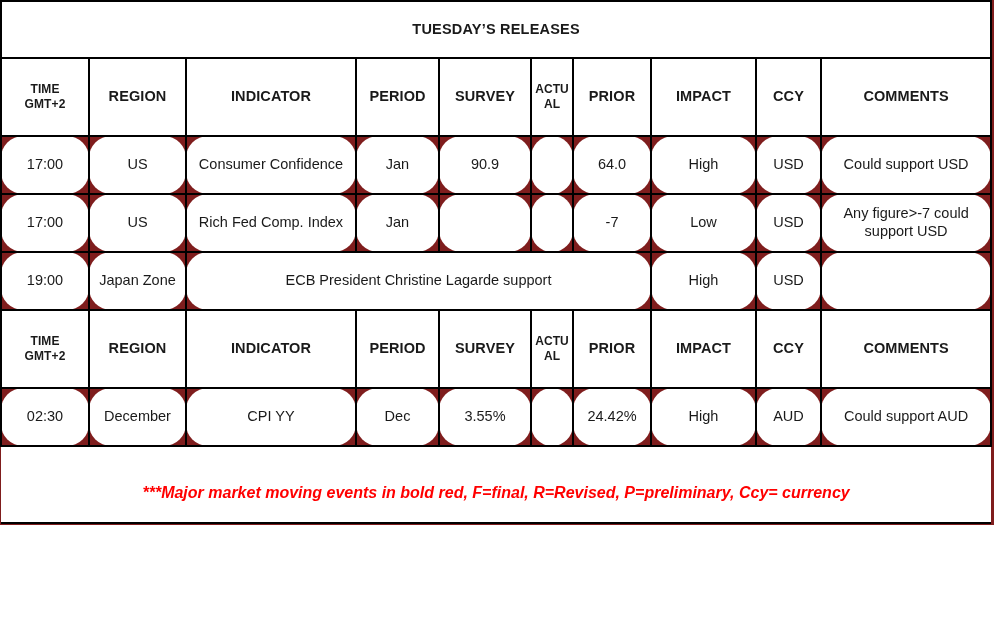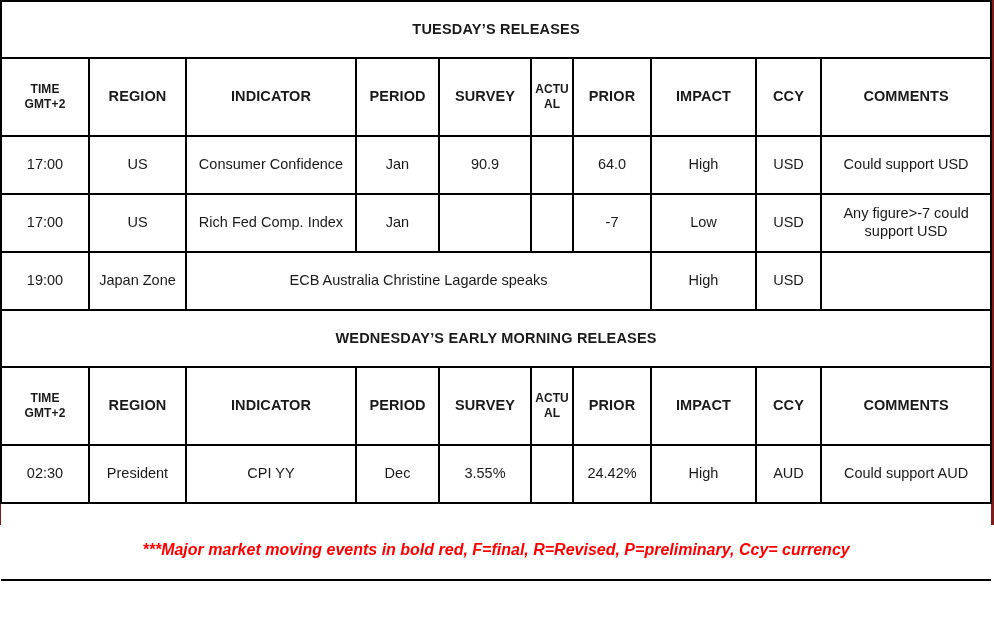--- a/index.html
+++ b/index.html
@@ -59,20 +59,21 @@
     height: 72px;
     letter-spacing: 0.1px;
   }
   td.colhead.stack {
     font-size: 12px;
     line-height: 1.25;
   }
   
   tr.datarow td {
     height: 52px;
+    border-radius: 22px;
   }
   
   tr.noterow td.note {
     border-left: none;
     border-right: none;
     border-bottom: 2px solid #000000;
     border-top: none;
     background: #ffffff;
     color: #FF0000;
     font-weight: bold;
@@ -145,46 +146,43 @@
           <td></td>
           <td></td>
           <td>-7</td>
           <td>Low</td>
           <td>USD</td>
           <td>Any figure&gt;-7 could support USD</td>
         </tr>
         <tr class="datarow">
           <td>19:00</td>
           <td>Japan Zone</td>
-          <td colspan="5">ECB Australia Christine Lagarde speaks</td>
+          <td colspan="5">ECB President Christine Lagarde support</td>
           <td>High</td>
           <td>USD</td>
           <td></td>
-        </tr>
-        <tr>
-          <td class="banner" colspan="10">WEDNESDAY’S EARLY MORNING RELEASES</td>
         </tr>
         <tr>
           <td class="colhead stack">
             <div>TIME</div>
             <div>GMT+2</div>
           </td>
           <td class="colhead">REGION</td>
           <td class="colhead">INDICATOR</td>
           <td class="colhead">PERIOD</td>
           <td class="colhead">SURVEY</td>
           <td class="colhead stack">ACTUAL</td>
           <td class="colhead">PRIOR</td>
           <td class="colhead">IMPACT</td>
           <td class="colhead">CCY</td>
           <td class="colhead">COMMENTS</td>
         </tr>
         <tr class="datarow">
           <td>02:30</td>
-          <td>President</td>
+          <td>December</td>
           <td>CPI YY</td>
           <td>Dec</td>
           <td>3.55%</td>
           <td></td>
           <td>24.42%</td>
           <td>High</td>
           <td>AUD</td>
           <td>Could support AUD</td>
         </tr>
         <tr class="spacer">

